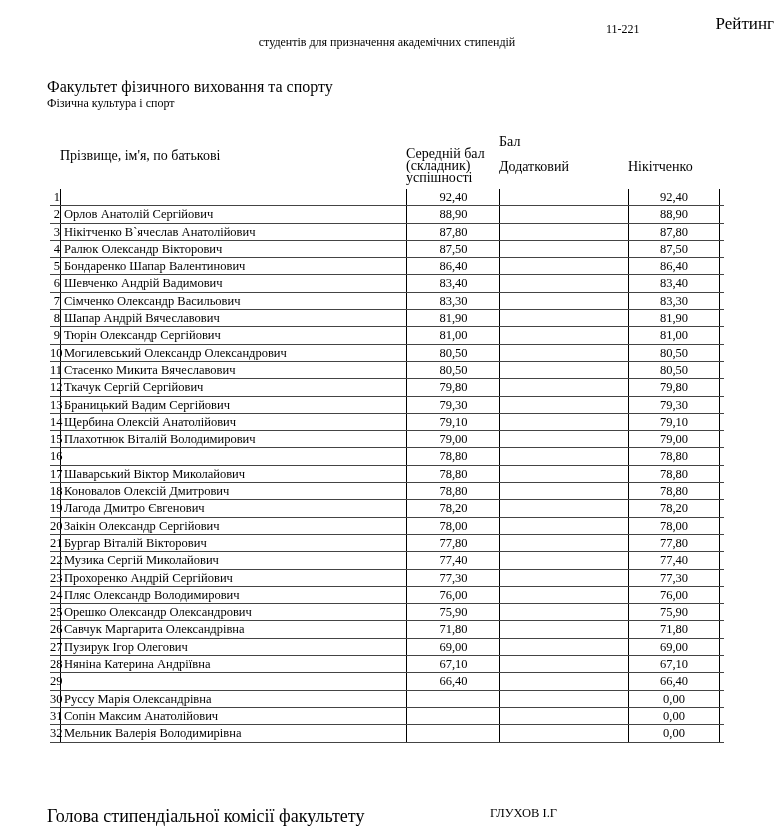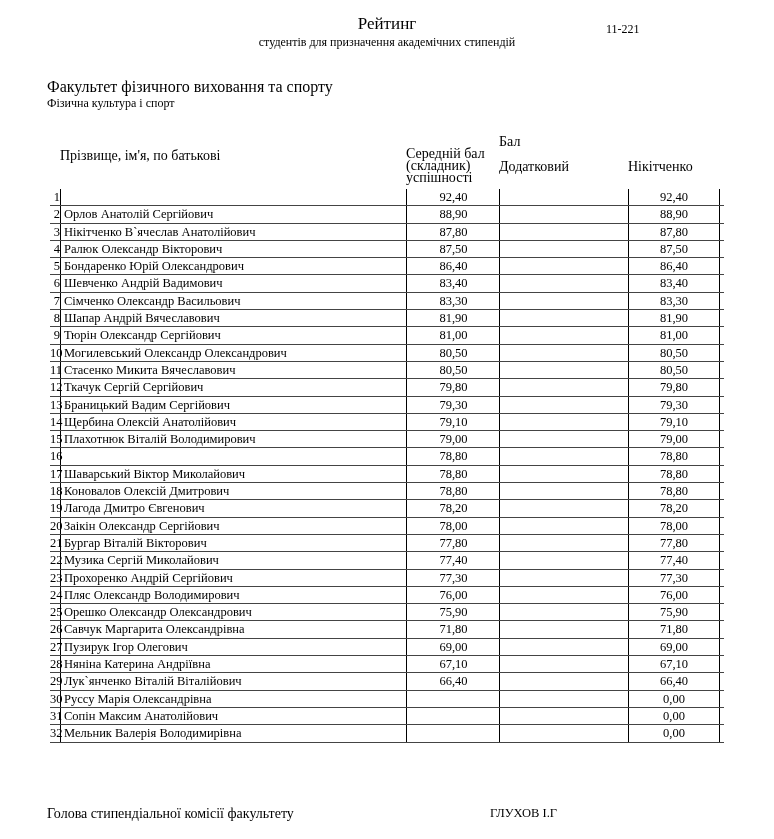--- a/index.html
+++ b/index.html
@@ -1,21 +1,21 @@
 <!DOCTYPE html>
 <html><head>
 <meta charset="utf-8">
 <style>
   html, body { margin: 0; padding: 0; background: #ffffff; }
   body {
     width: 774px; height: 839px; position: relative; overflow: hidden;
     font-family: "Liberation Serif", "DejaVu Serif", serif; color: #000;
   }
   .abs { position: absolute; }
-  .title1 { left: 0; width: 774px; top: 14px; text-align: center; font-size: 17px; }
+  .title1 { left: 0; width: 774px; top: 14px; text-align: right; font-size: 17px; }
   .title2 { left: 0; width: 774px; top: 35px; text-align: center; font-size: 12px; }
   .code { left: 606px; top: 22px; font-size: 12px; }
   .faculty { left: 47px; top: 78px; font-size: 16px; }
   .specialty { left: 47px; top: 96px; font-size: 12px; }
 
   .hdr { font-size: 14px; text-align: left; line-height: 12px; }
   .hdr-name { left: 60px; width: 346px; top: 150px; }
   .hdr-bal { left: 499px; width: 100px; top: 136px; }
   .hdr-avg { left: 406px; width: 93px; top: 148px; }
   .hdr-extra { left: 499px; width: 129px; top: 161px; }
@@ -23,21 +23,21 @@
 
   .table { left: 50px; top: 189px; width: 674px; }
   .row { position: relative; height: 17.3px; border-bottom: 1.3px solid #444; box-sizing: border-box; font-size: 12.5px; }
   .row .cell { position: absolute; top: 0; height: 100%; line-height: 16px; white-space: nowrap; }
   .c-num { left: 0; width: 10px; text-align: right; border-right: 1.3px solid #000; box-sizing: content-box; }
   .c-name { left: 14px; }
   .c-avg { left: 356px; width: 93px; text-align: center; border-left: 1.3px solid #000; }
   .c-extra { left: 449px; width: 129px; border-left: 1.3px solid #000; }
   .c-rating { left: 578px; width: 90px; text-align: center; border-left: 1.3px solid #000; border-right: 1.3px solid #000; }
 
-  .footer-left { left: 47px; top: 806px; font-size: 14px; }
+  .footer-left { left: 47px; top: 806px; font-size: 18px; }
   .footer-right { left: 490px; top: 806px; font-size: 12.5px; }
 </style>
 </head>
 <body>
 
 <div class="abs title1">Рейтинг</div>
 <div class="abs title2">студентів для призначення академічних стипендій</div>
 <div class="abs code">11-221</div>
 <div class="abs faculty">Факультет фізичного виховання та спорту</div>
 <div class="abs specialty">Фізична культура і спорт</div>
@@ -75,21 +75,21 @@
     </div>
     <div class="row">
       <div class="cell c-num">4</div>
       <div class="cell c-name">Ралюк Олександр Вікторович</div>
       <div class="cell c-avg">87,50</div>
       <div class="cell c-extra"></div>
       <div class="cell c-rating">87,50</div>
     </div>
     <div class="row">
       <div class="cell c-num">5</div>
-      <div class="cell c-name">Бондаренко Юрій Олександрович</div>
+      <div class="cell c-name">Бондаренко Шапар Валентинович</div>
       <div class="cell c-avg">86,40</div>
       <div class="cell c-extra"></div>
       <div class="cell c-rating">86,40</div>
     </div>
     <div class="row">
       <div class="cell c-num">6</div>
       <div class="cell c-name">Шевченко Андрій Вадимович</div>
       <div class="cell c-avg">83,40</div>
       <div class="cell c-extra"></div>
       <div class="cell c-rating">83,40</div>
@@ -242,21 +242,20 @@
     </div>
     <div class="row">
       <div class="cell c-num">28</div>
       <div class="cell c-name">Няніна Катерина Андріївна</div>
       <div class="cell c-avg">67,10</div>
       <div class="cell c-extra"></div>
       <div class="cell c-rating">67,10</div>
     </div>
     <div class="row">
       <div class="cell c-num">29</div>
-      <div class="cell c-name">Лук`янченко Віталій Віталійович</div>
       <div class="cell c-avg">66,40</div>
       <div class="cell c-extra"></div>
       <div class="cell c-rating">66,40</div>
     </div>
     <div class="row">
       <div class="cell c-num">30</div>
       <div class="cell c-name">Руссу Марія Олександрівна</div>
       <div class="cell c-avg"></div>
       <div class="cell c-extra"></div>
       <div class="cell c-rating">0,00</div>

